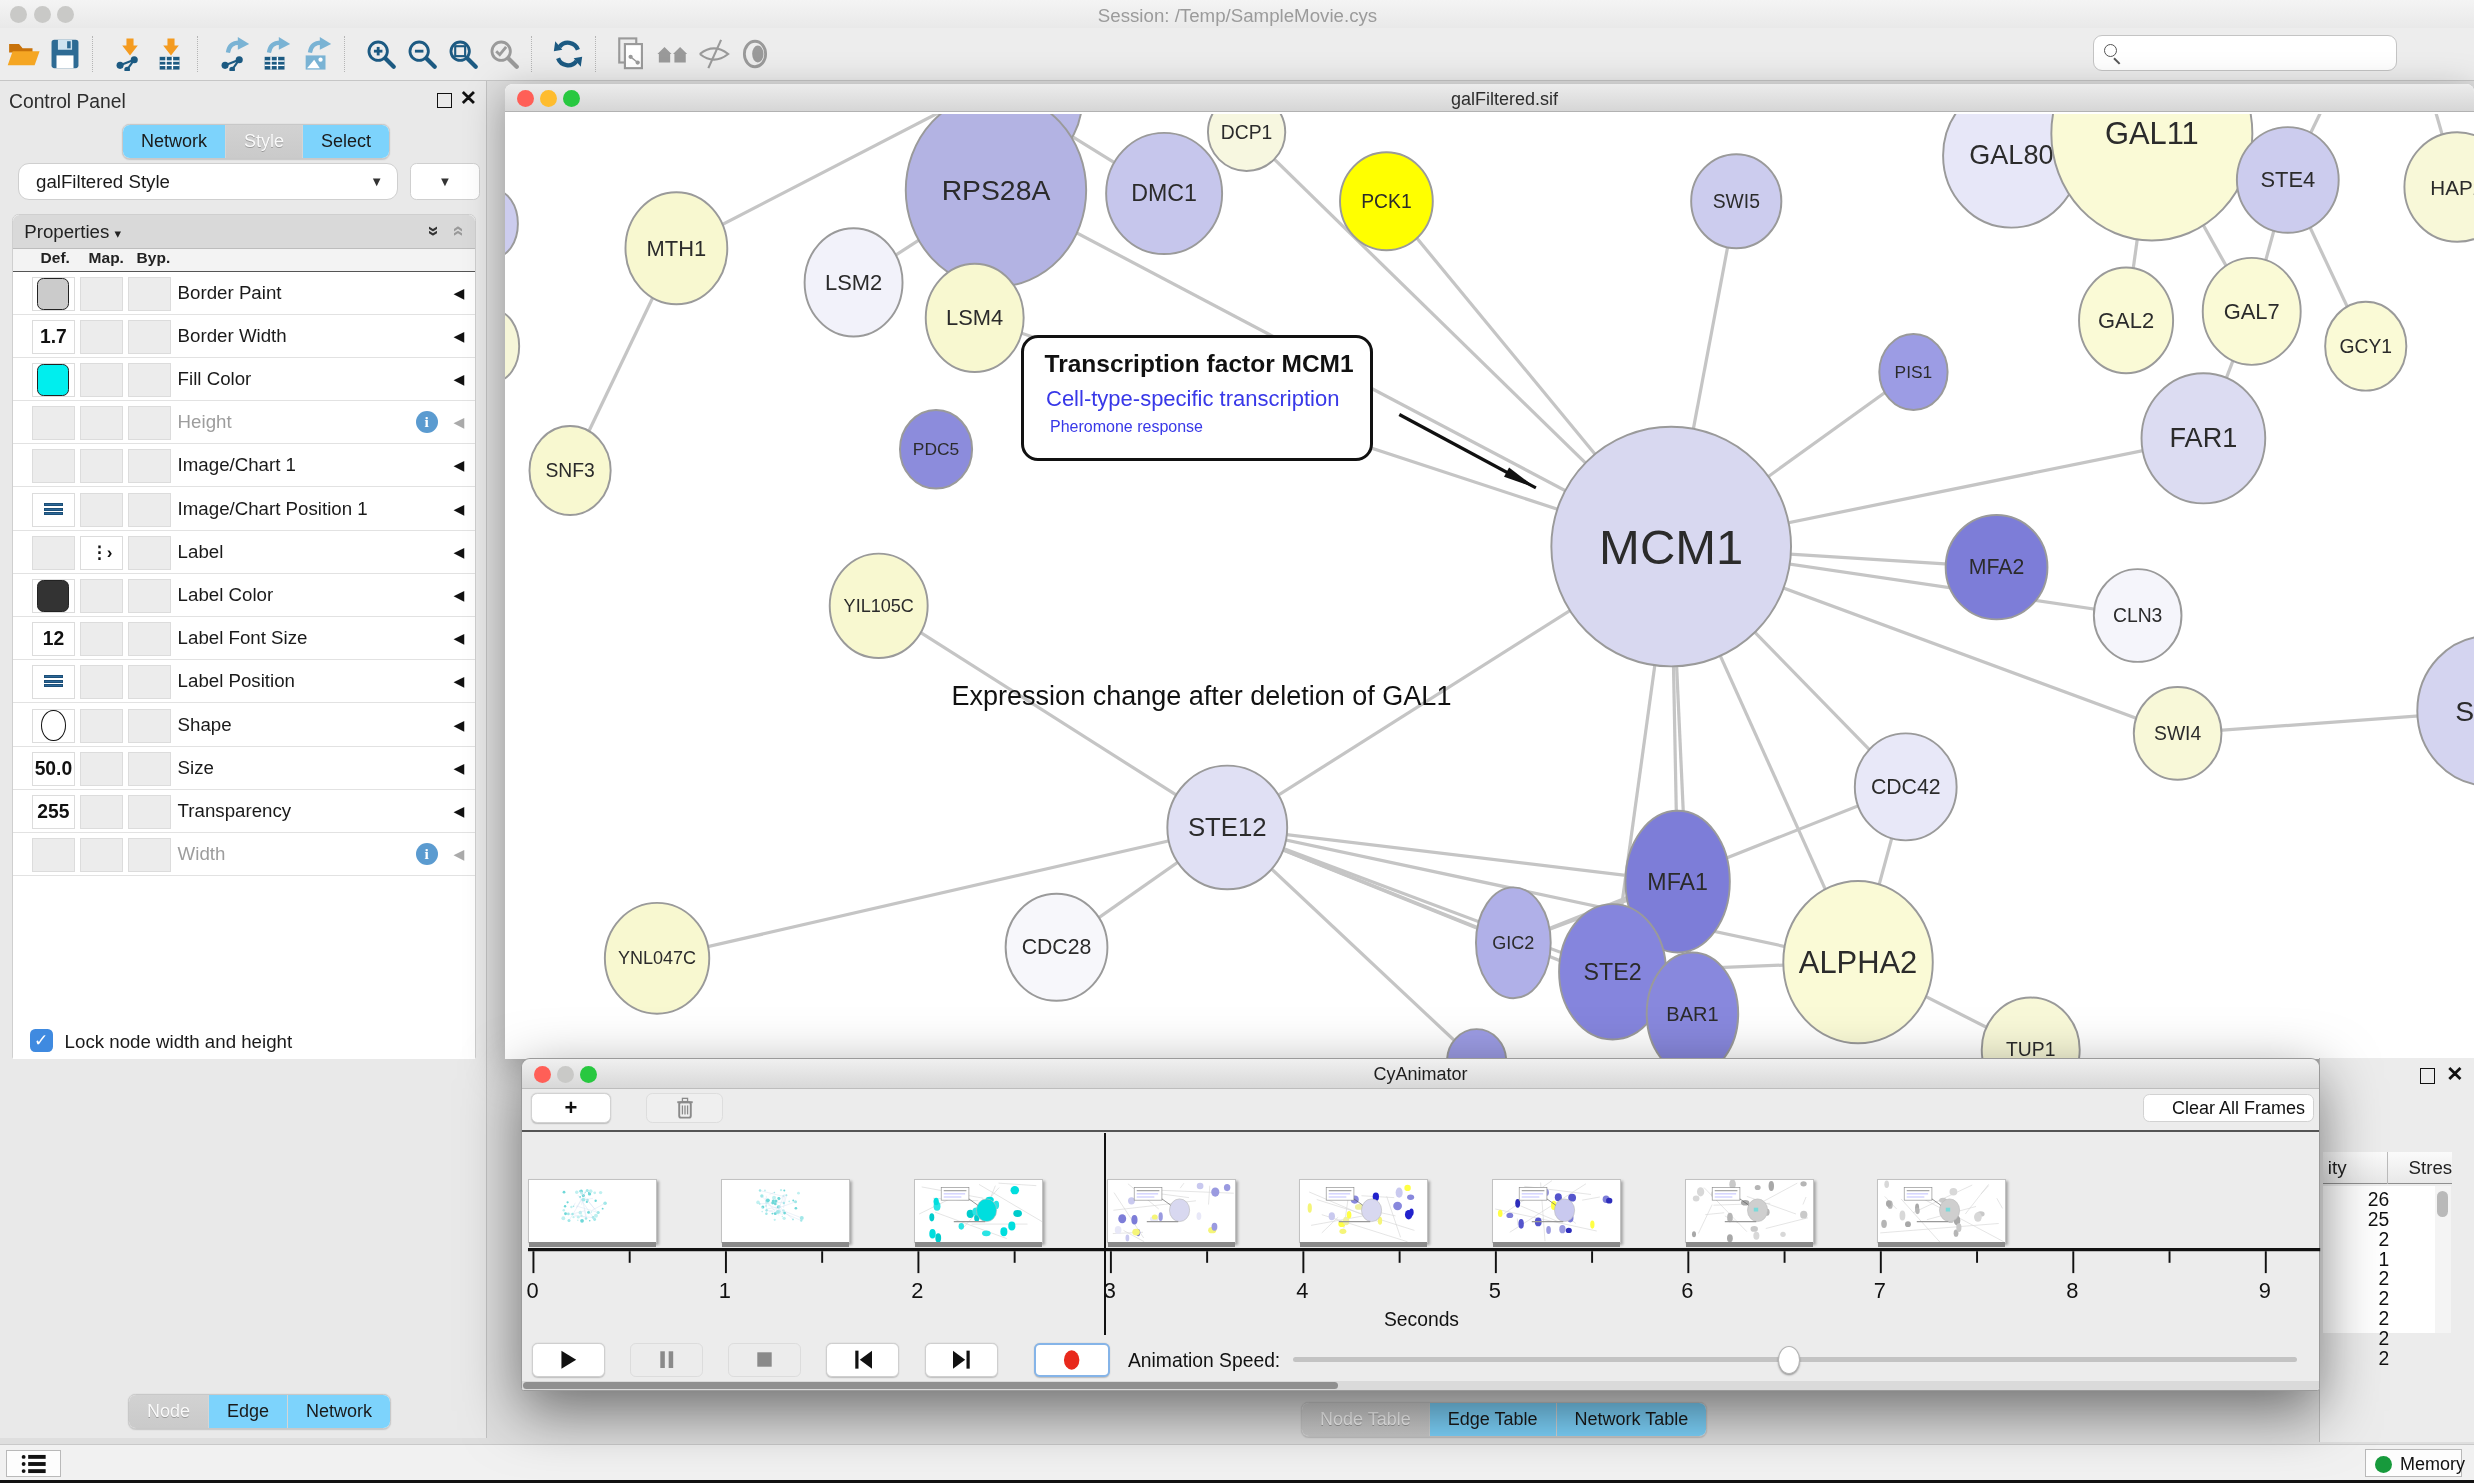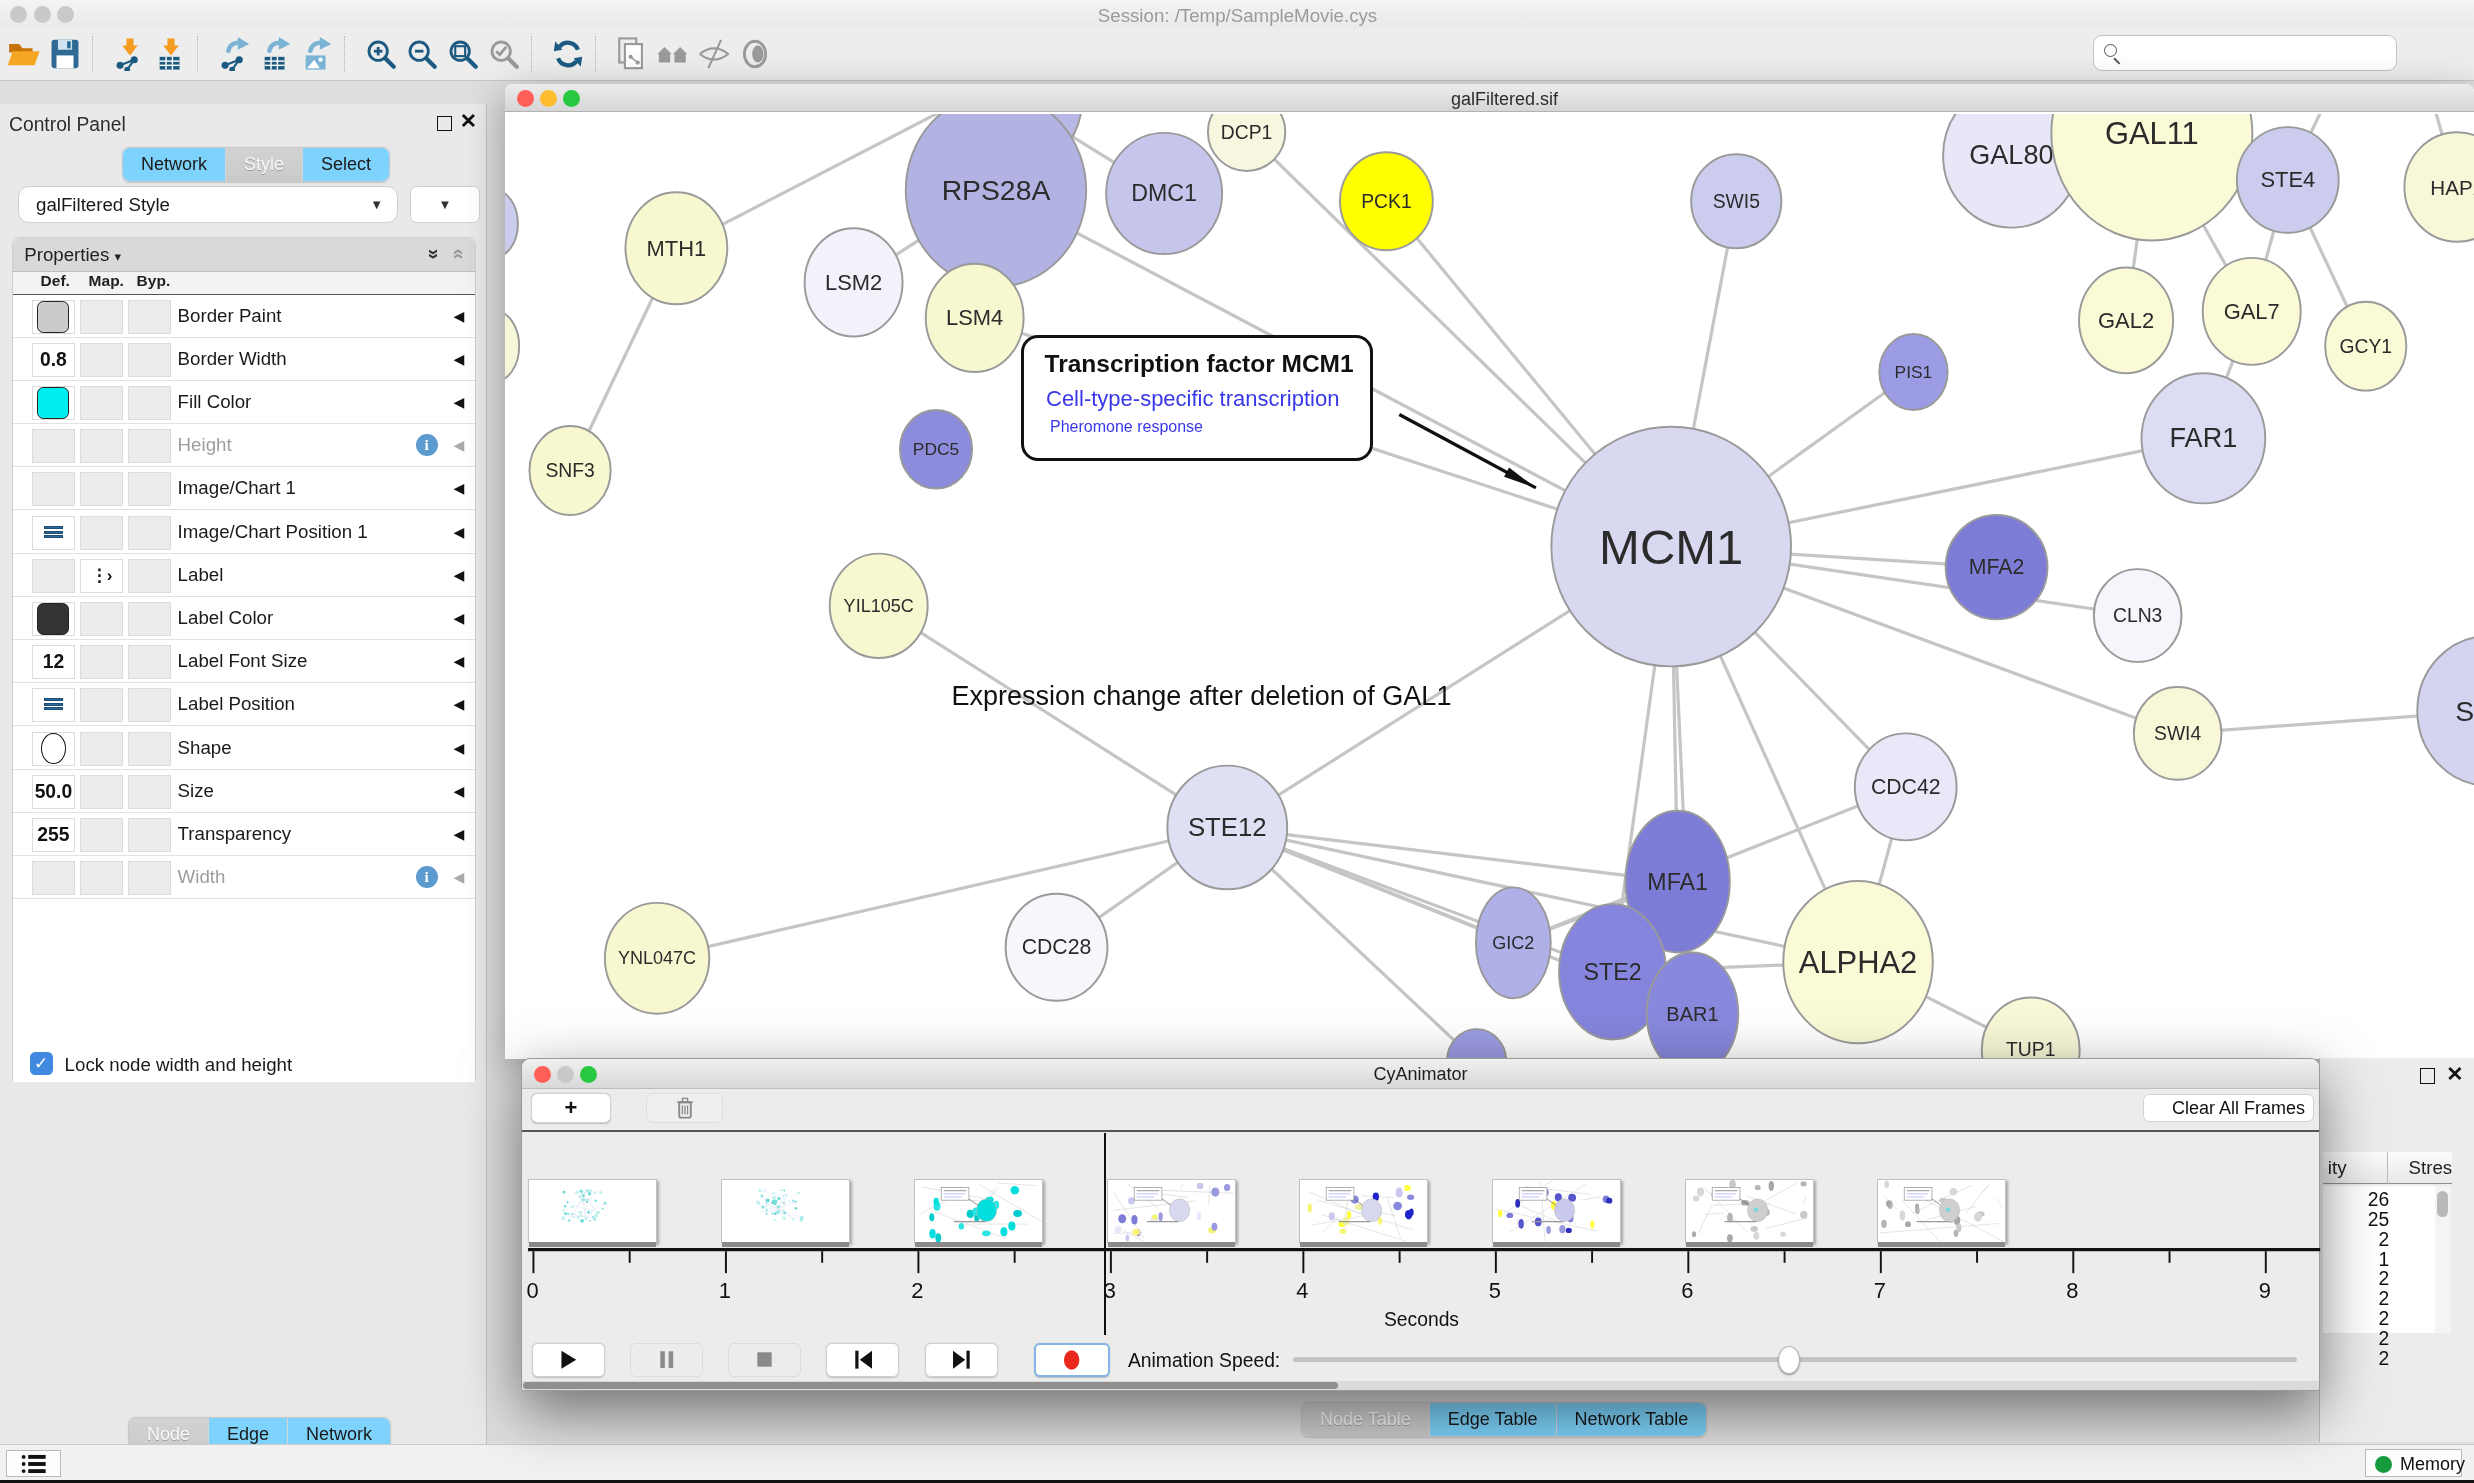--- a/index.html
+++ b/index.html
@@ -18,21 +18,21 @@
   .tsep { width:11.6px; height:36px; border-left:1.3px dotted #b5b5b5; margin:0 5.2px 0 6.4px; }
   #search-box { right:77px; top:35px; width:304px; height:36px; background:#fff;
     border:1.3px solid #c4c4c4; border-radius:9px; }
   #search-glyph { left:10.3px; top:7.7px; width:13px; height:13px; border:1.9px solid #555;
     border-radius:50%; }
   #search-glyph::after { content:""; position:absolute; left:10.3px; top:12.2px; width:1.9px;
     height:8.4px; background:#555; transform:rotate(-45deg); }
 
   
   #control-panel { left:0; top:81px; width:487px; height:1357px; background:#e9e9e9;
-    border-right:1.3px solid #c2c2c2;margin-top:23px; }
+    border-right:1.3px solid #c2c2c2; }
   #cp-title { left:9px; top:10.3px; font-size:19.3px; color:#2d2d2d; }
   .win-float { width:15.5px; height:15.5px; border:1.9px solid #111; }
   .win-close { font-size:20.6px; color:#111; font-weight:bold; line-height:15.5px; }
   .seg-group { display:flex; border:0.6px solid #c8c8c8; border-radius:7.7px;
     background:#fff; overflow:hidden; box-shadow:0 0.6px 1.3px rgba(0,0,0,.15); }
   .seg { font-size:18px; color:#1a1a1a; padding:5.8px 18px; border-right:0.6px solid #d5d5d5;
     background:#7dd3fc; white-space:nowrap; }
   .seg:last-child { border-right:none; }
   .seg.active { background:linear-gradient(#d2d2d2,#cacaca); color:#fafafa;
     text-shadow:0 0.6px 0.6px rgba(0,0,0,.25); }
@@ -344,21 +344,21 @@
           <div class="pcell filled" style="left: 19.3px;">
             <div class="swatch" style="background:#cbcbcb"></div>
           </div>
           <div class="pcell" style="left: 67px;"></div>
           <div class="pcell" style="left: 115px;"></div>
           <div class="plabel">Border Paint</div>
           <div class="parrow">◀</div>
         </div>
         <div class="prow" style="top: 100px;">
           <div class="pcell filled" style="left: 19.3px;">
-            <div class="defnum">0.8</div>
+            <div class="defnum">1.7</div>
           </div>
           <div class="pcell" style="left: 67px;"></div>
           <div class="pcell" style="left: 115px;"></div>
           <div class="plabel">Border Width</div>
           <div class="parrow">◀</div>
         </div>
         <div class="prow" style="top: 143px;">
           <div class="pcell filled" style="left: 19.3px;">
             <div class="swatch" style="background:#00eeee"></div>
           </div>

